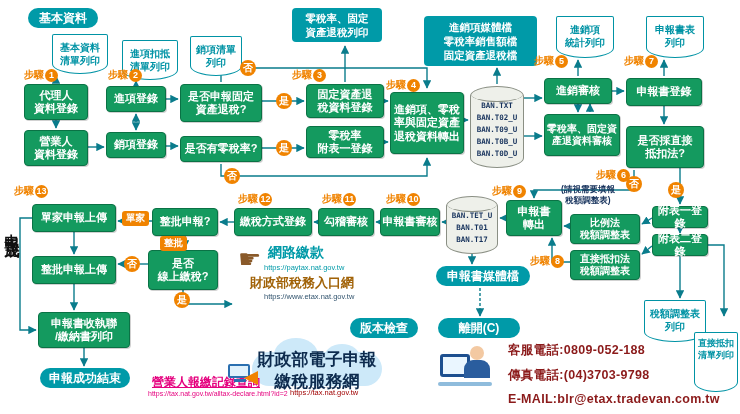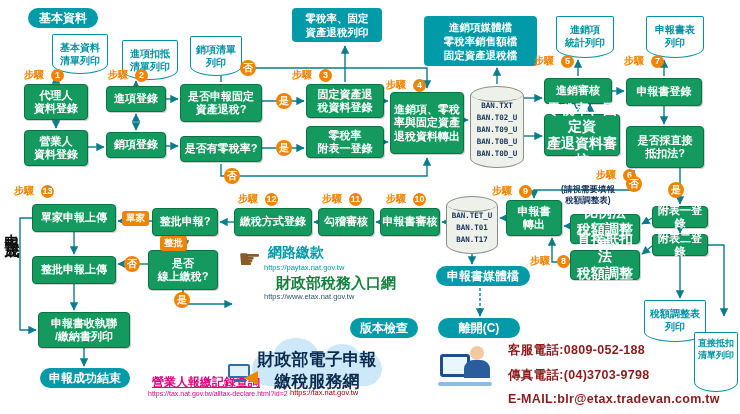--- a/index.html
+++ b/index.html
@@ -2,30 +2,30 @@
 <html style="--teal: #009aa8; --doc-teal: #0093a5; --green: #149a5f; --green-dark: #0a7245; --orange: #f08300; --magenta: #e5007e; --maroon: #8b1a1a; --navy: #16325c; --arrow: #0a7c8c;"><head>
 <meta charset="utf-8">
 <style>
   html,body{margin:0;padding:0;width:740px;height:414px;overflow:hidden;background:#fff;}
   .stage{position:relative;width:740px;height:414px;background:#fff;font-family:"Liberation Sans",sans-serif;overflow:hidden;}
   .stage *{box-sizing:border-box;}
   svg.flow{position:absolute;left:0;top:0;z-index:1;pointer-events:none;}
   .g{position:absolute;z-index:2;background:var(--green);border:1px solid var(--green-dark);border-radius:4px;color:#fff;
      font-size:11px;font-weight:700;display:flex;align-items:center;justify-content:center;text-align:center;
      white-space:pre-line;line-height:1.2;box-shadow:1px 1px 0 rgba(0,0,0,.18);}
-  .g.small{font-size:14px;}
+  .g.small{font-size:10px;}
   .pill{position:absolute;z-index:2;background:var(--teal);border-radius:11px;color:#fff;font-size:12px;font-weight:700;
      display:flex;align-items:center;justify-content:center;white-space:pre-line;}
   .tealbox{position:absolute;z-index:2;background:var(--teal);border-radius:4px;color:#fff;font-size:10.5px;font-weight:700;
      display:flex;align-items:center;justify-content:center;text-align:center;white-space:pre-line;line-height:1.35;}
   .doc{position:absolute;z-index:2;background:#fff;border:1.5px solid var(--doc-teal);color:var(--doc-teal);font-size:10px;
      font-weight:700;text-align:center;white-space:pre-line;line-height:1.3;padding-top:6px;
      border-radius:2px 2px 50% 50% / 2px 2px 10px 10px;}
   .doc.tiny{font-size:9px;padding-top:5px;}
-  .step{position:absolute;z-index:3;display:flex;align-items:center;gap:7px;color:var(--orange);font-size:10px;font-weight:700;}
+  .step{position:absolute;z-index:3;display:flex;align-items:center;gap:1px;color:var(--orange);font-size:10px;font-weight:700;}
   .step .n{width:13px;height:13px;border-radius:50%;background:var(--orange);color:#fff;display:flex;align-items:center;
      justify-content:center;font-size:9px;font-weight:700;}
   .badge{position:absolute;z-index:3;width:16px;height:16px;border-radius:50%;background:var(--orange);color:#fff;
      font-size:10px;font-weight:700;display:flex;align-items:center;justify-content:center;}
   .tag{position:absolute;z-index:3;background:var(--orange);color:#fff;font-size:9.5px;font-weight:700;border-radius:3px;
      padding:1px 4px;}
   .cyl{position:absolute;z-index:2;background:#eef0ea;border:1px solid #8a8f84;border-radius:50% 50% 50% 50% / 10px 10px 10px 10px;}
   .cyl::before{content:"";position:absolute;left:0;right:0;top:0;height:14px;border-bottom:1px solid #8a8f84;
      border-radius:0 0 50% 50%;}
   .cyl .lines{position:absolute;top:13px;left:0;right:0;text-align:center;font-family:"DejaVu Sans Mono",monospace;
@@ -262,21 +262,21 @@
   <div class="g" style="left:234px;top:208px;width:78px;height:28px">繳稅方式登錄</div>
   <div class="g" style="left:152px;top:208px;width:66px;height:28px">整批申報?</div>
   <div class="g" style="left:32px;top:204px;width:84px;height:28px">單家申報上傳</div>
   <div class="g" style="left:32px;top:256px;width:84px;height:28px">整批申報上傳</div>
   <div class="g" style="left:148px;top:250px;width:70px;height:40px">是否
 線上繳稅?</div>
 
   <span class="hand" style="left:238px;top:246px">☛</span>
   <div class="ltitle" style="left:268px;top:244px;font-size:14px;color:var(--teal)">網路繳款</div>
   <div class="url" style="left:264px;top:263px;color:var(--teal)">https://paytax.nat.gov.tw</div>
-  <div class="ltitle" style="left:276px;top:274px;font-size:15px;color:#15803d">財政部稅務入口網</div>
+  <div class="ltitle" style="left:250px;top:274px;font-size:13px;color:#a16207">財政部稅務入口網</div>
   <div class="url" style="left:264px;top:292px;color:#33556f">https://www.etax.nat.gov.tw</div>
 
   <div class="pill" style="left:436px;top:266px;width:94px;height:20px">申報書媒體檔</div>
 
   <div class="vtext" style="left:2px;top:222px;height:90px">申報完成</div>
   <div class="g" style="left:38px;top:312px;width:92px;height:36px">申報書收執聯
 /繳納書列印</div>
   <div class="pill" style="left:40px;top:368px;width:90px;height:20px">申報成功結束</div>
 
   <div class="ltitle" style="left:152px;top:374px;font-size:12px;color:var(--magenta);text-decoration:underline">營業人報繳記錄查詢</div>

